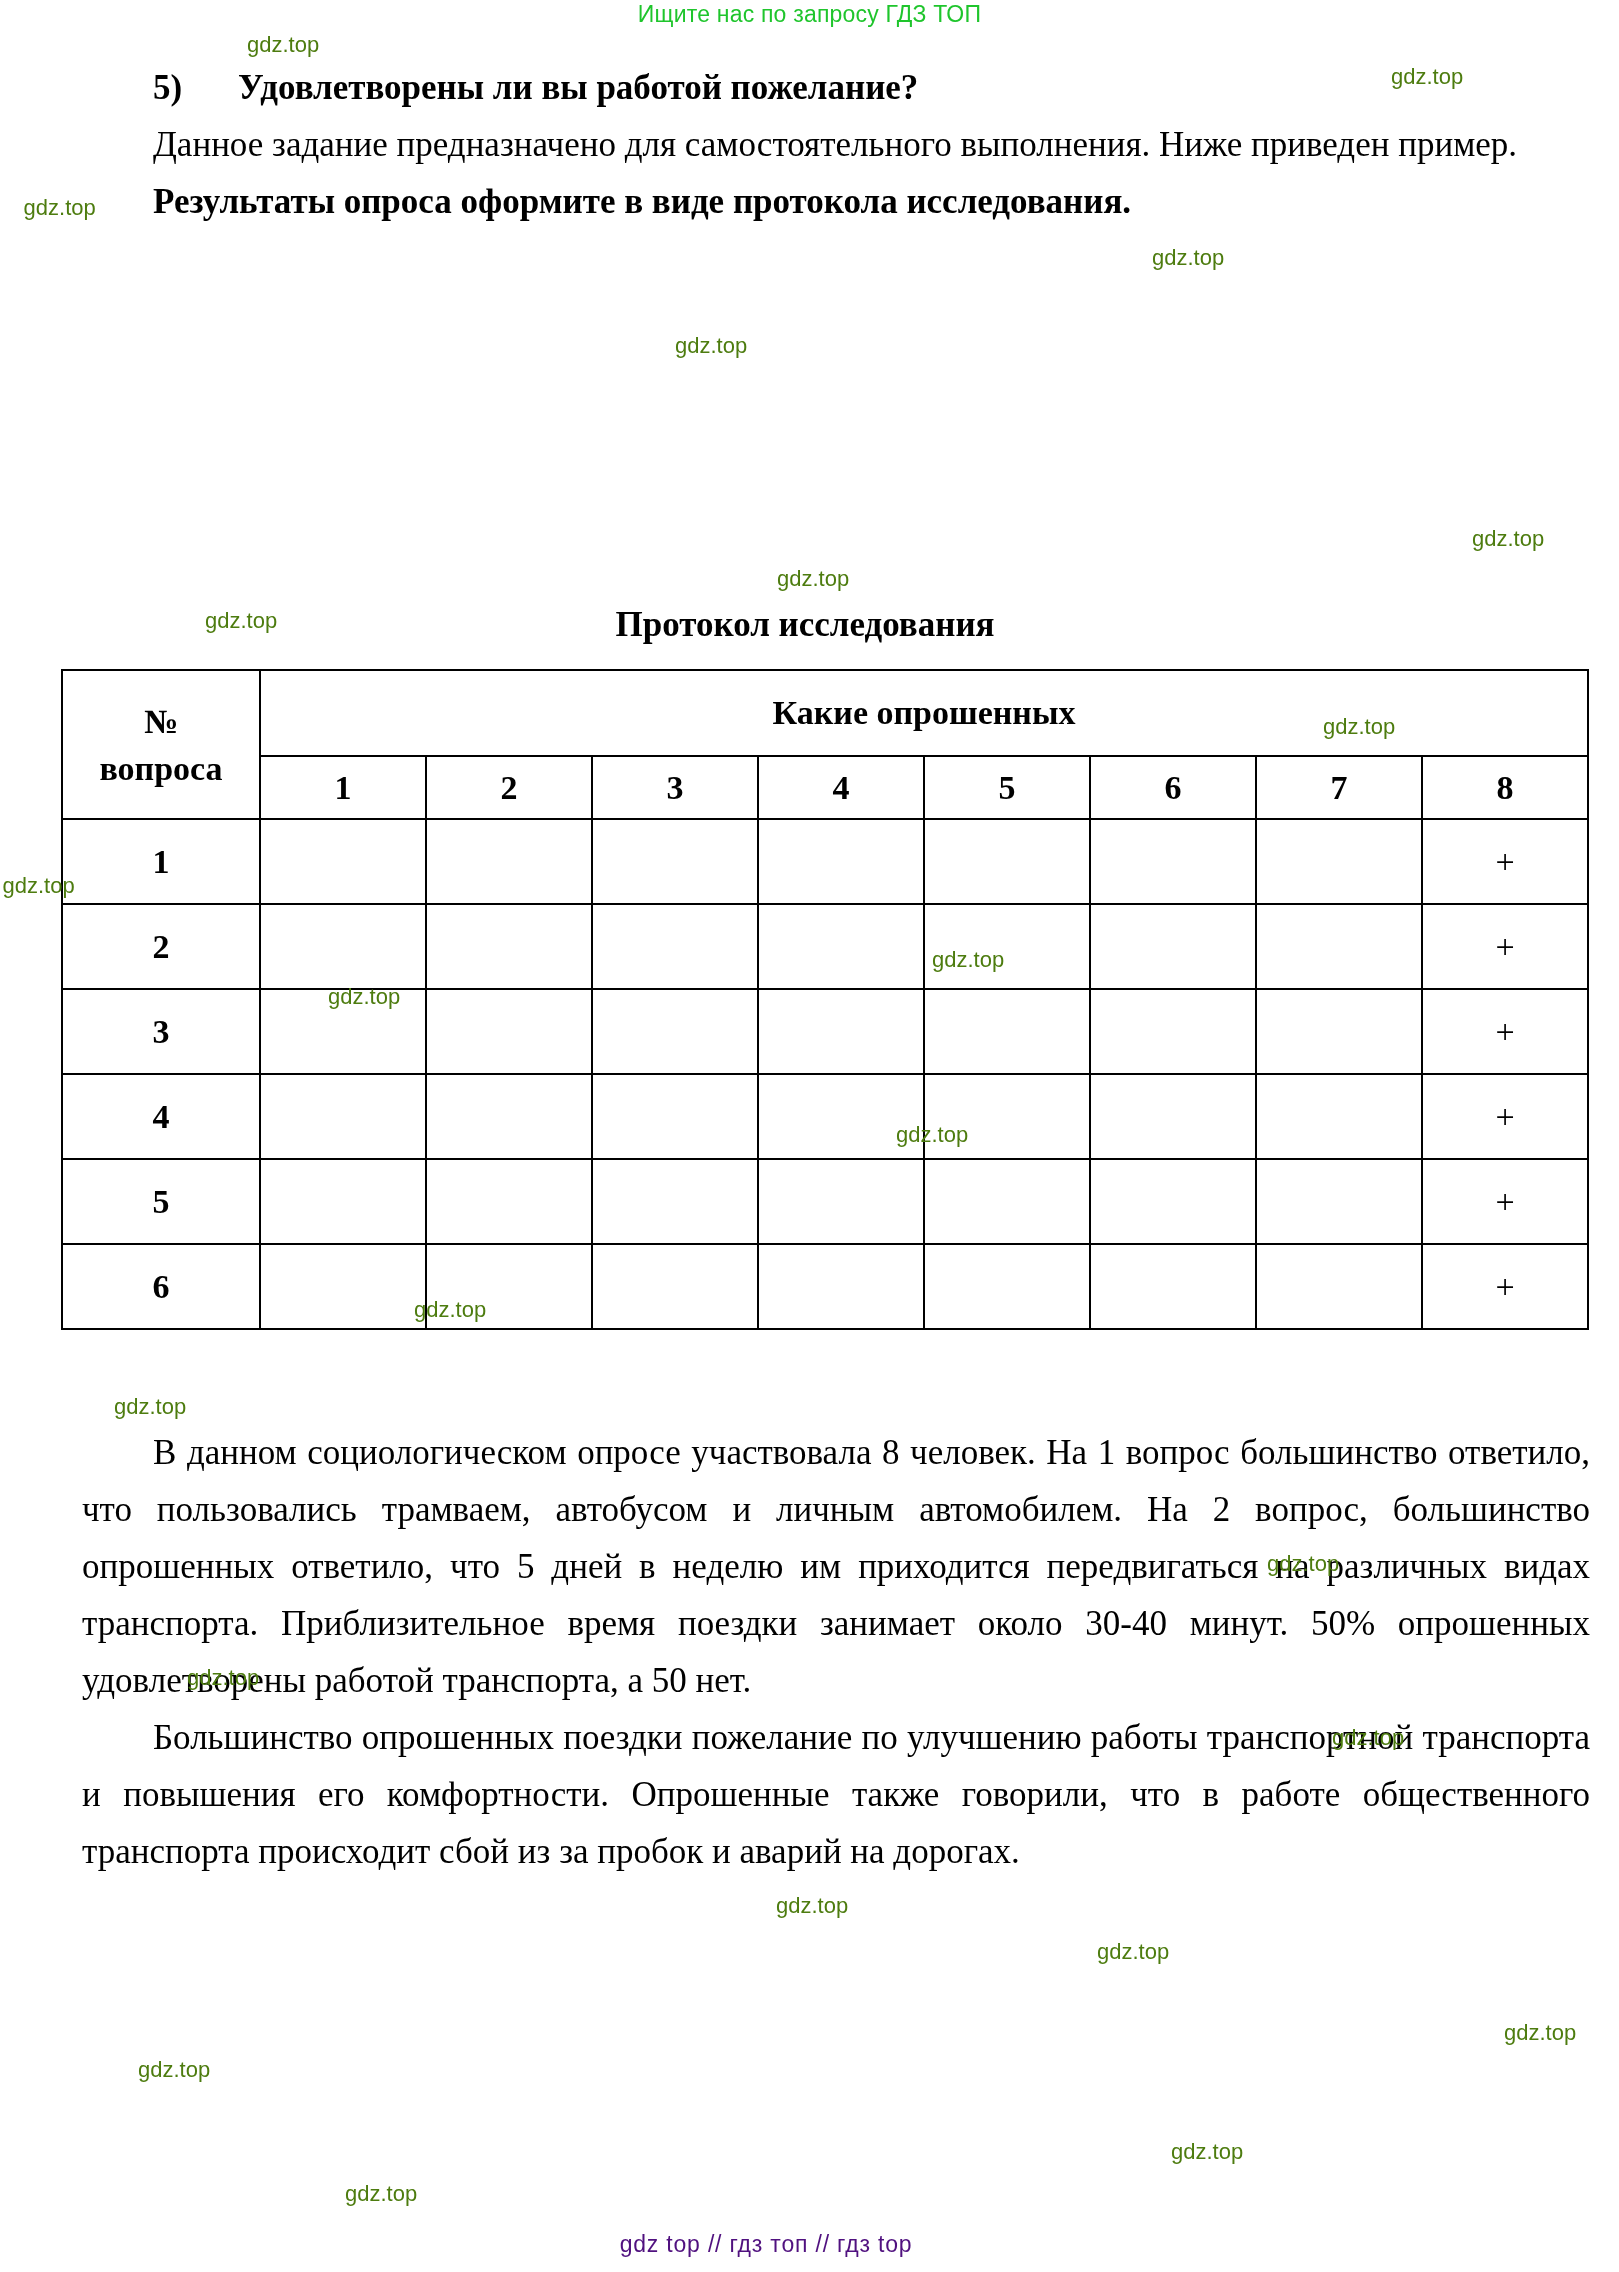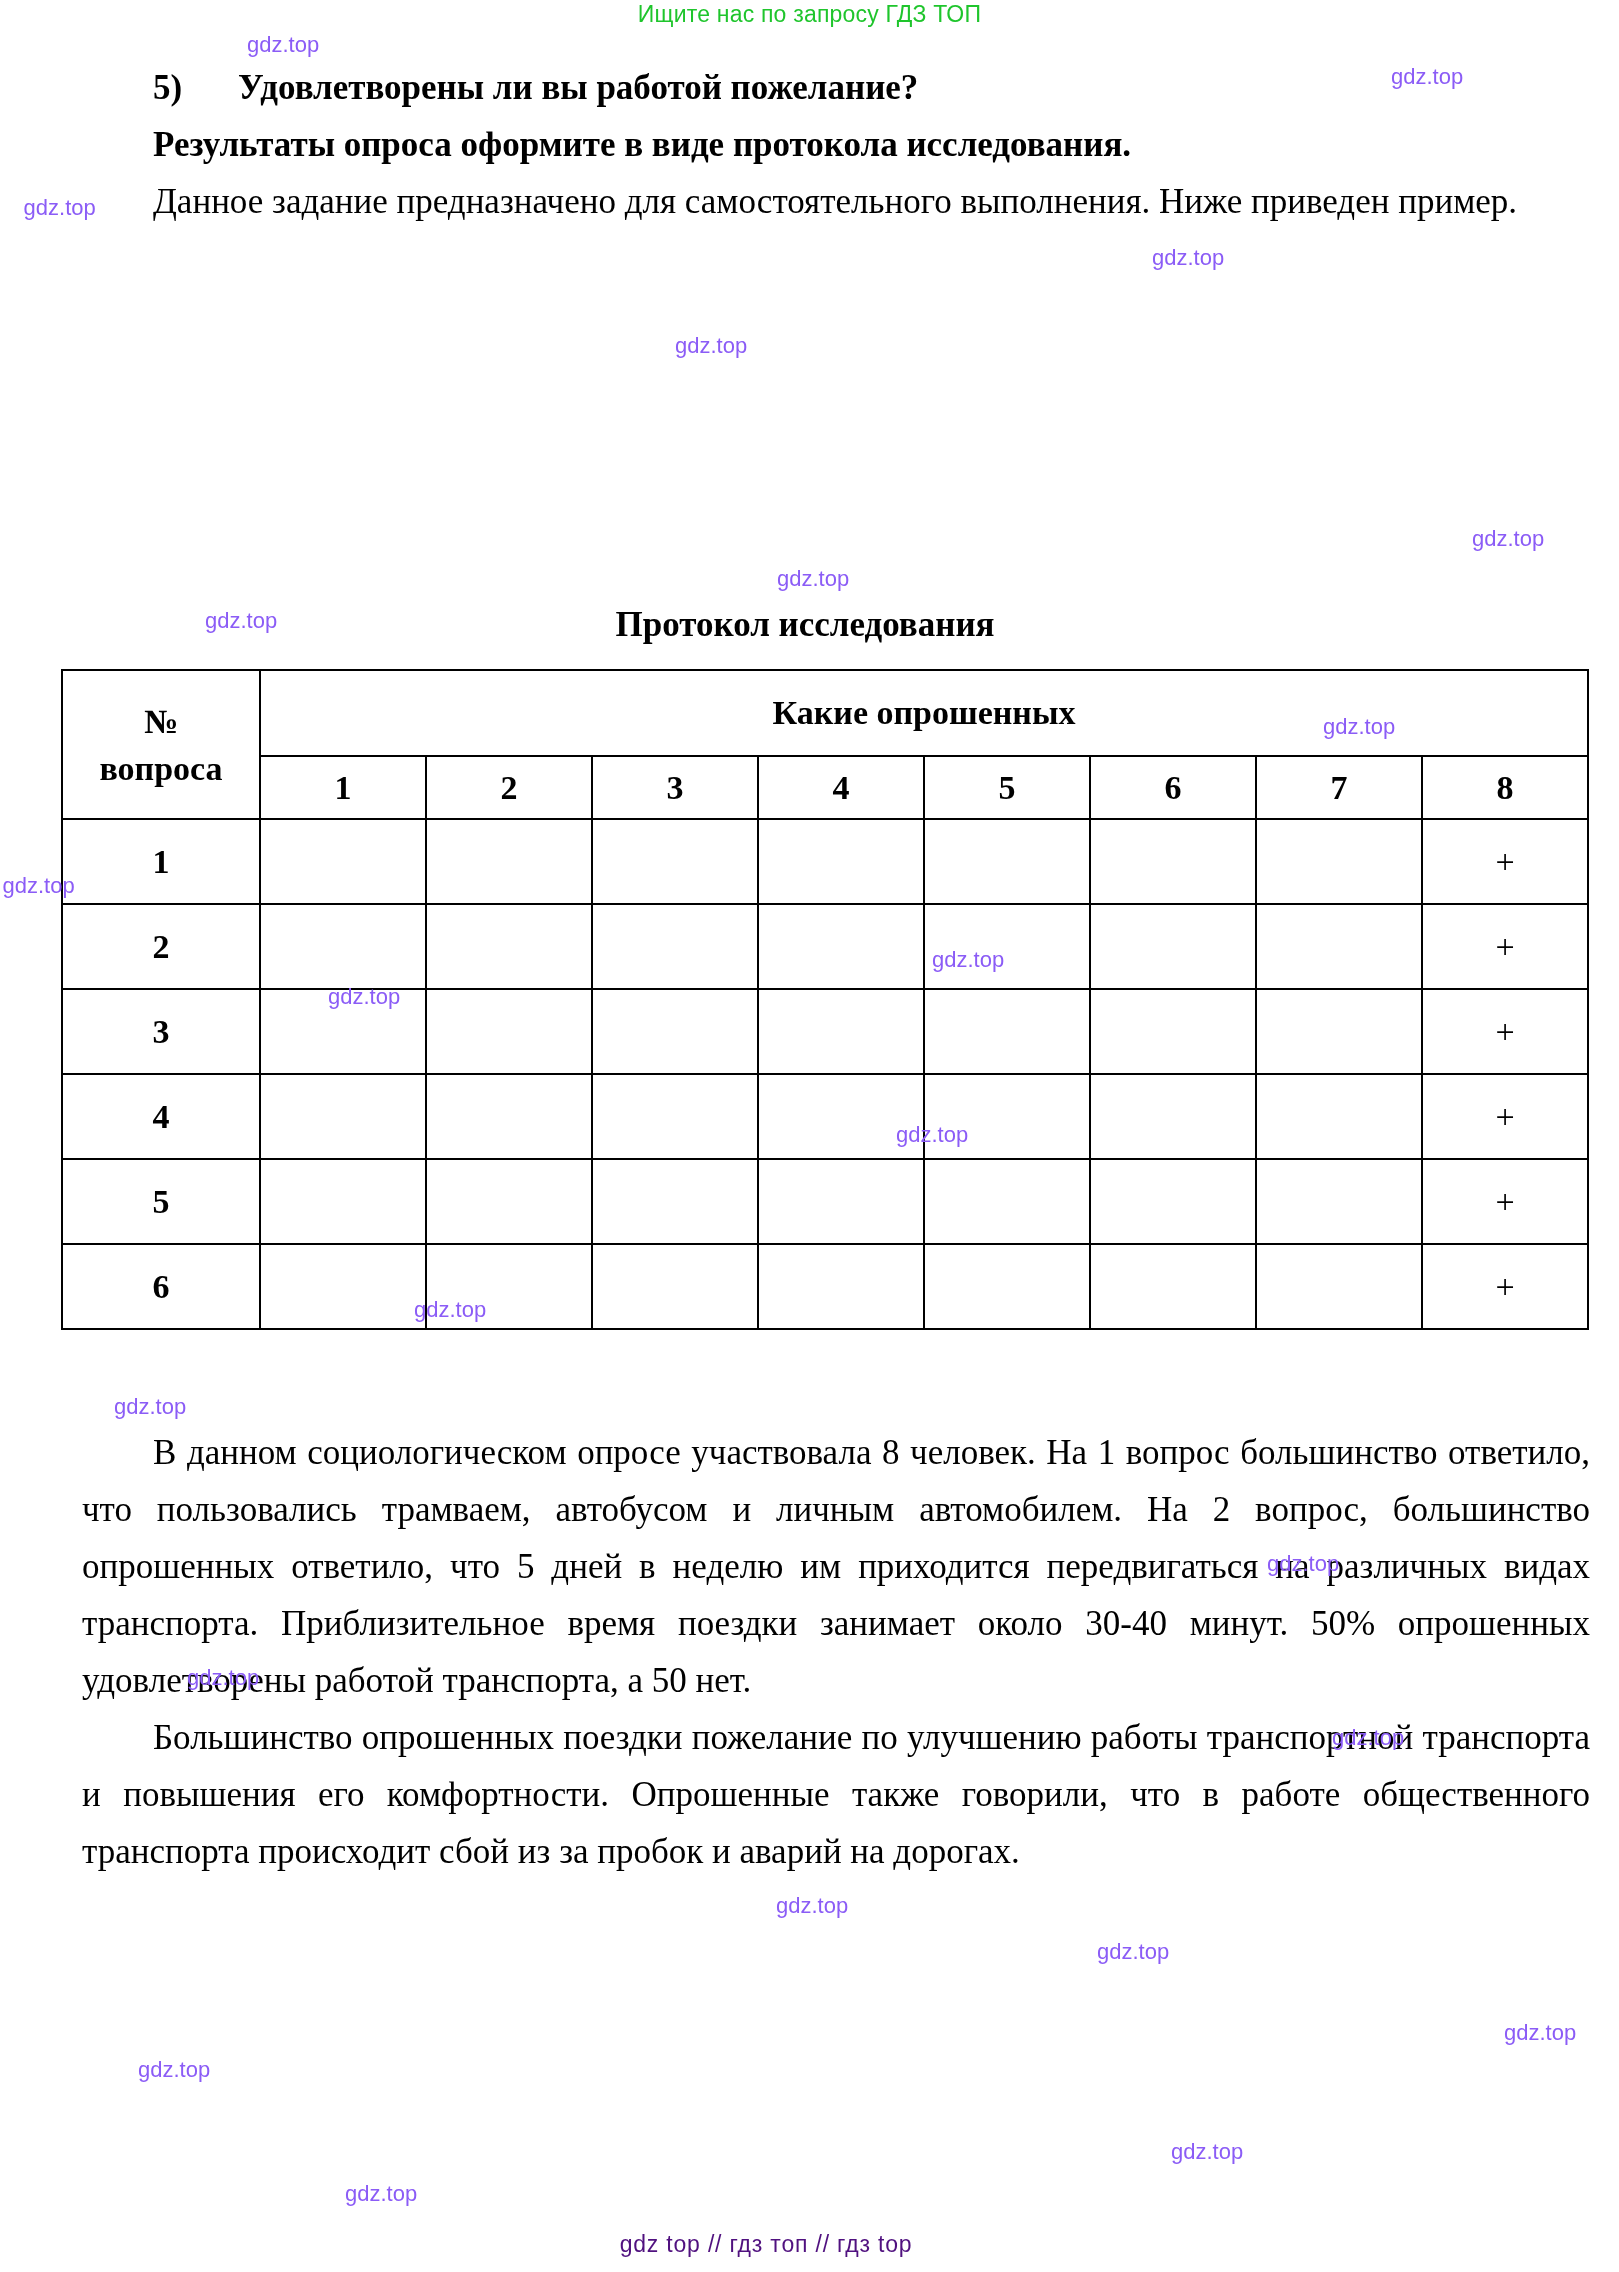--- a/index.html
+++ b/index.html
@@ -154,41 +154,41 @@
     font-size: 23px;
     color: #50117f;
     letter-spacing: 0.8px;
   }
 
   
   .wm {
     position: absolute;
     font-family: "Liberation Sans", "DejaVu Sans", sans-serif;
     font-size: 22px;
-    color: #8b5cf6;
+    color: #4d7c0f;
     white-space: nowrap;
     pointer-events: none;
     line-height: 22px;
   }
 </style>
 </head>
 <body>
 
 <div class="page">
 
   <div class="promo">Ищите нас по запросу ГДЗ ТОП</div>
 
   <div class="content">
 
     <p class="numline"><span class="num">5)</span><span class="gap"></span><span>Удовлетворены ли вы работой пожелание?</span></p>
 
 
+    <p class="para">Данное задание предназначено для самостоятельного выполнения. Ниже приведен пример.</p>
+
     <p class="para bold">Результаты опроса оформите в виде протокола исследования.</p>
-
-    <p class="para">Данное задание предназначено для самостоятельного выполнения. Ниже приведен пример.</p>
 
   </div>
 
   <div class="table-title">Протокол исследования</div>
 
   <div class="proto-table-wrap">
     <table class="proto">
       <thead>
         <tr>
           <th class="qcol" rowspan="2">

